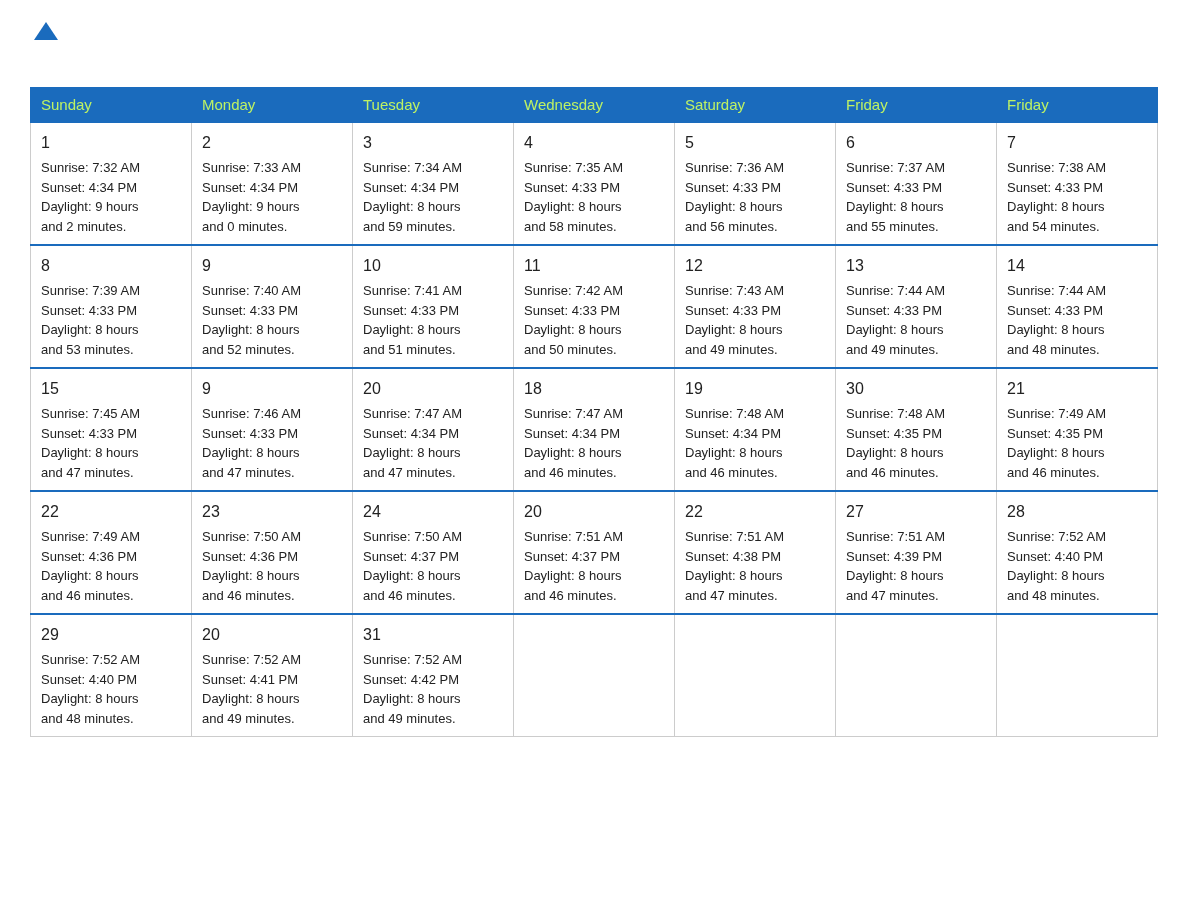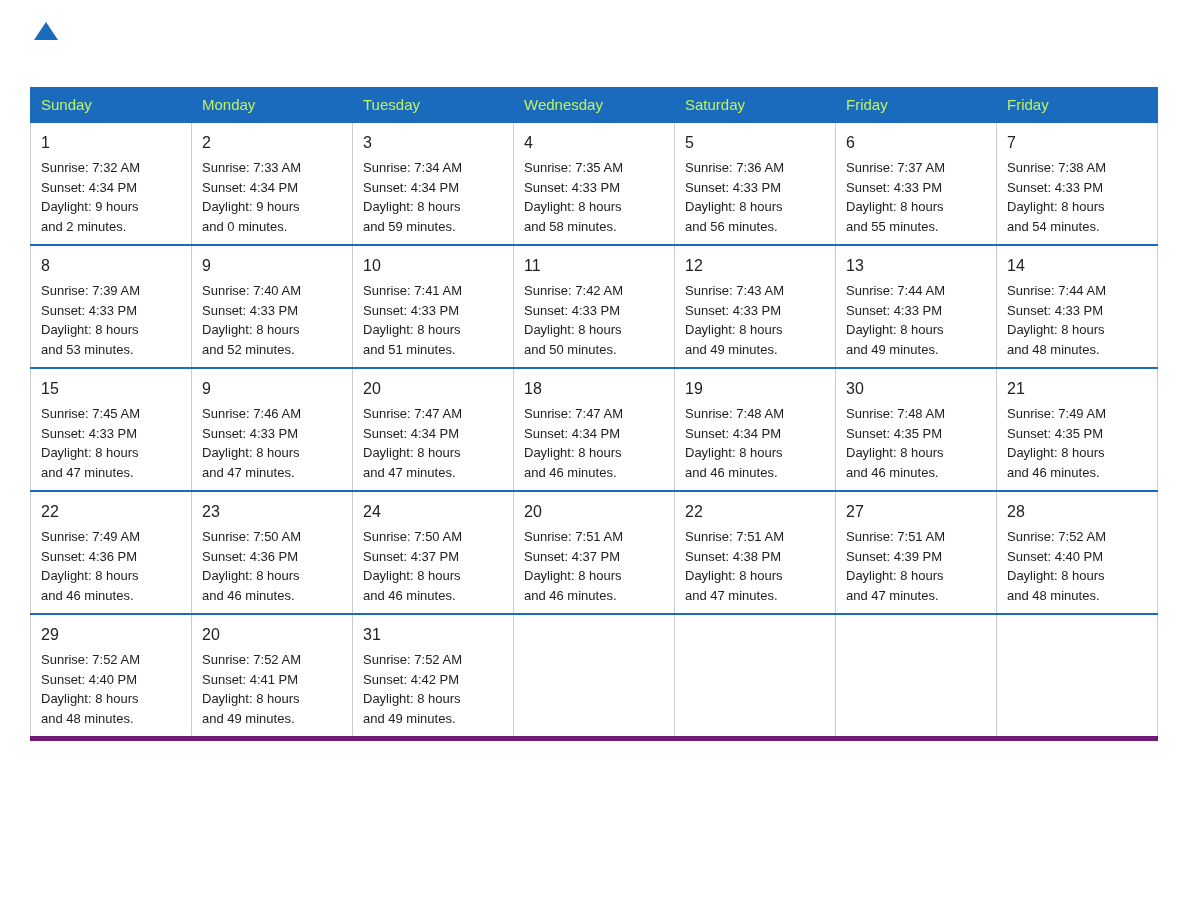--- a/index.html
+++ b/index.html
@@ -85,21 +85,21 @@
     .calendar td .day-number {
       font-size: 16px;
       font-weight: normal;
       display: block;
       margin-bottom: 3px;
     }
     .calendar tr {
       border-bottom: 2px solid #1a6bbd;
     }
     .calendar tbody tr:last-child {
-      border-bottom: 5px solid #701a75;
+      border-bottom: 1px solid #701a75;
     }
     .empty-cell {
       background: #fff;
     }
   </style>
 </head>
 <body>
 
 <div class="header">
   <div class="logo">

